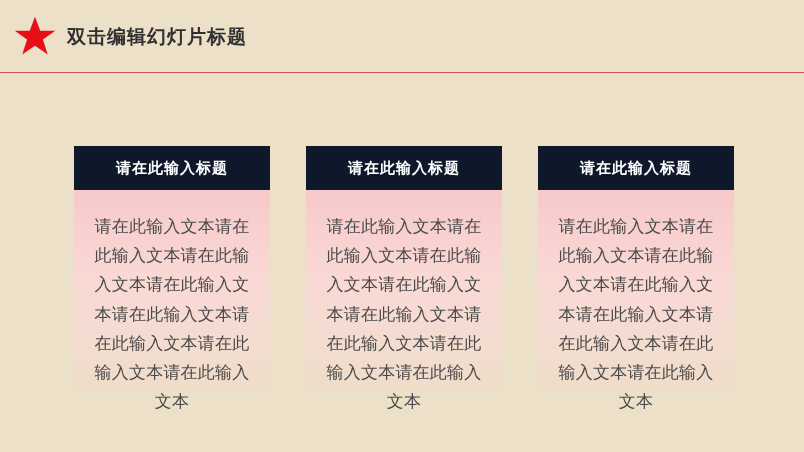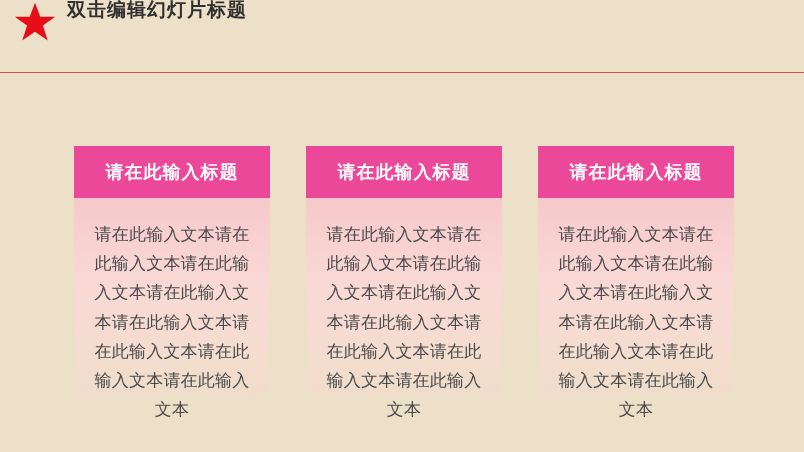--- a/index.html
+++ b/index.html
@@ -21,20 +21,21 @@
     box-sizing: border-box;
   }
   
   .header {
     position: absolute;
     left: 0;
     top: 0;
     width: 804px;
     height: 73px;
     display: flex;
+    align-items: center;
     border-bottom: 1px solid #d35050;
     box-sizing: border-box;
   }
   .star-icon {
     margin-left: 13px;
     width: 44px;
     height: 44px;
     display: block;
   }
   .header-title {
@@ -54,24 +55,24 @@
     display: flex;
     justify-content: space-between;
   }
   .card {
     width: 196px;
     display: flex;
     flex-direction: column;
     align-items: stretch;
   }
   .card-head {
-    height: 52px;
-    background: #ec4899;
+    height: 44px;
+    background: #0f172a;
     color: #ffffff;
-    font-size: 18px;
+    font-size: 15px;
     font-weight: bold;
     letter-spacing: 1px;
     display: flex;
     align-items: center;
     justify-content: center;
   }
   .card-body {
     height: 200px;
     background: linear-gradient(to bottom, #f7c9cb 0%, #f9d9d5 45%, #f3ddcf 80%, #efdcc9 100%);
     padding: 22px 14px 0 14px;

